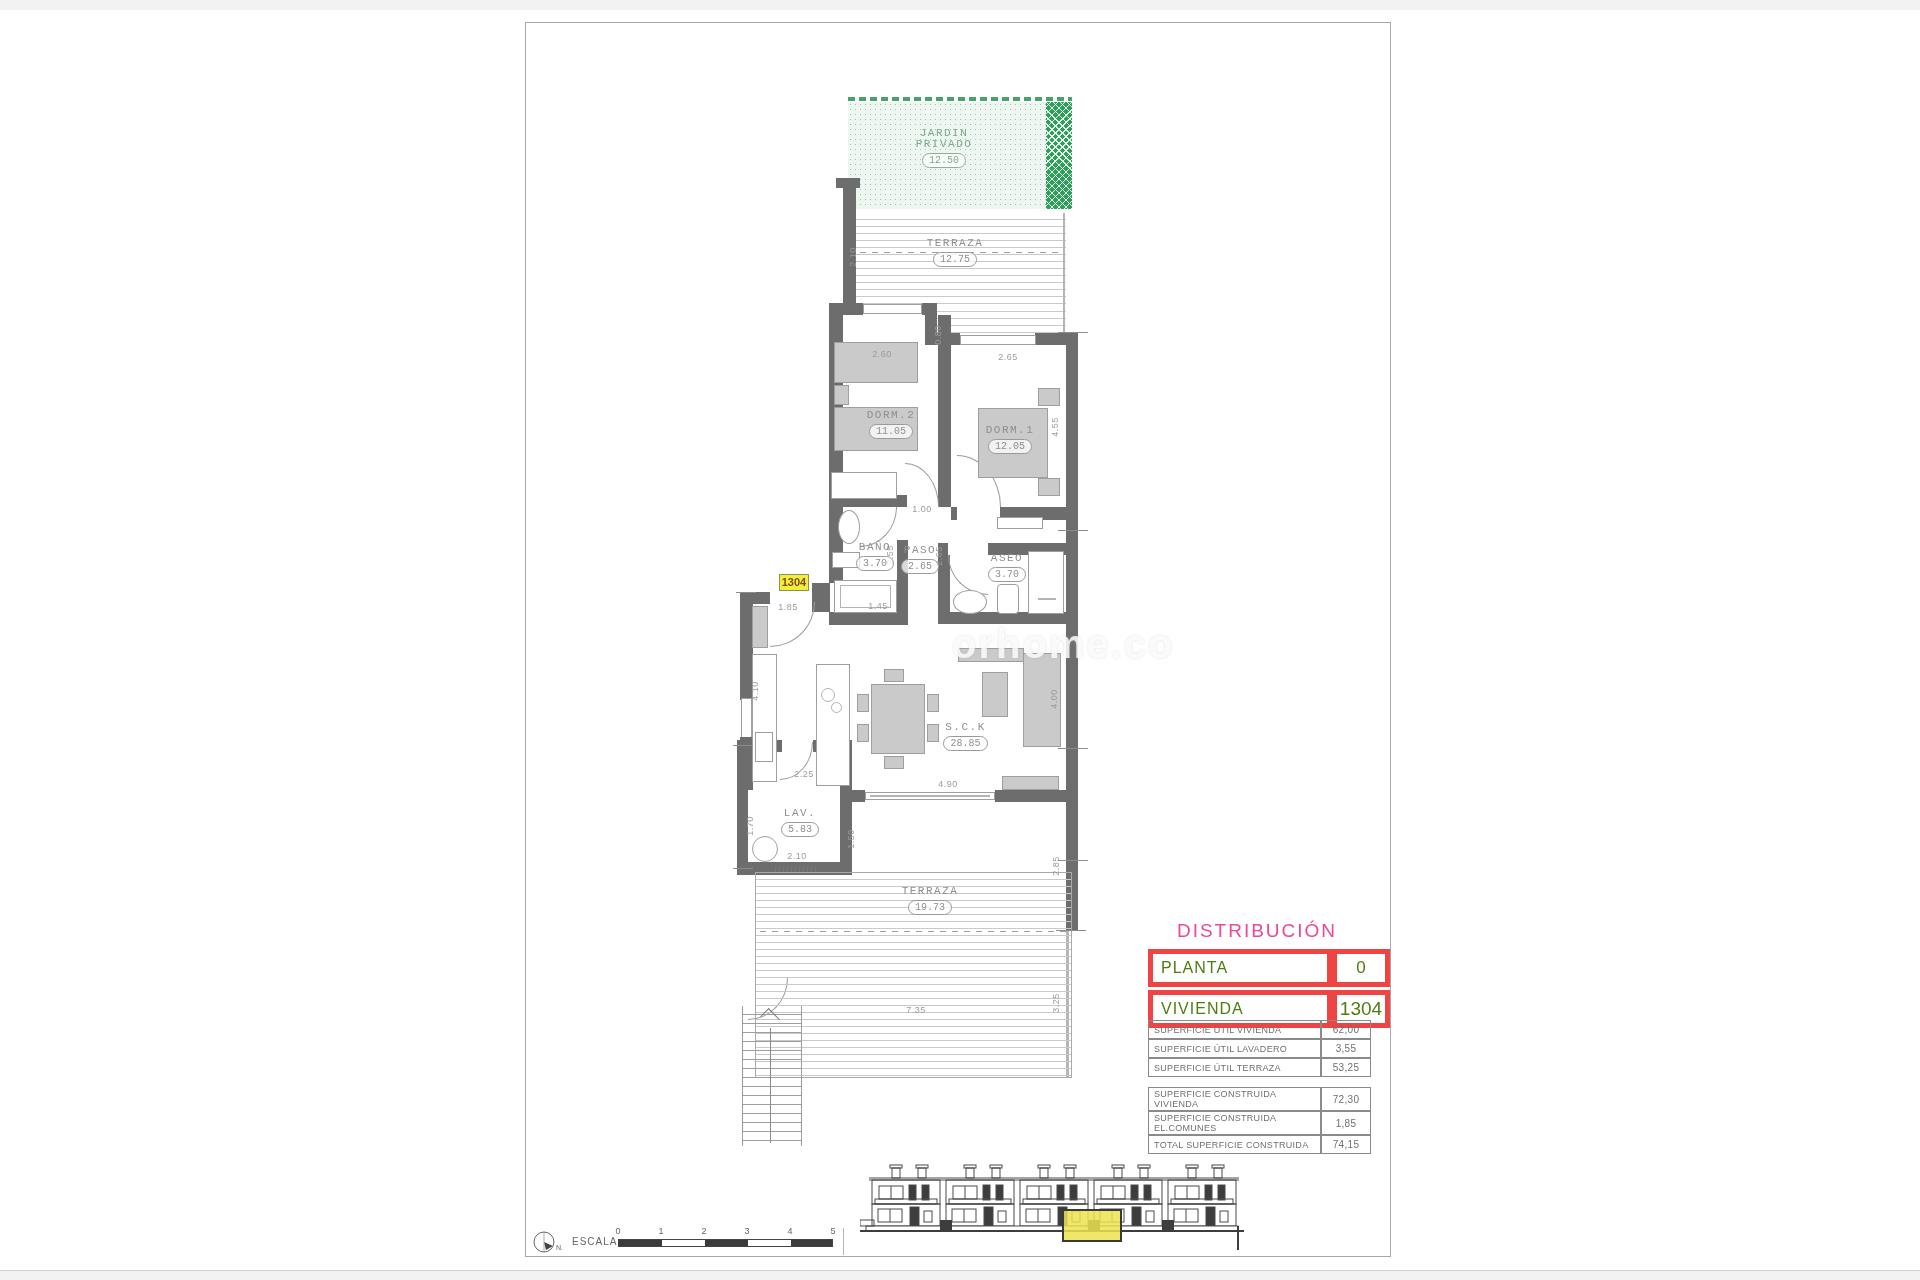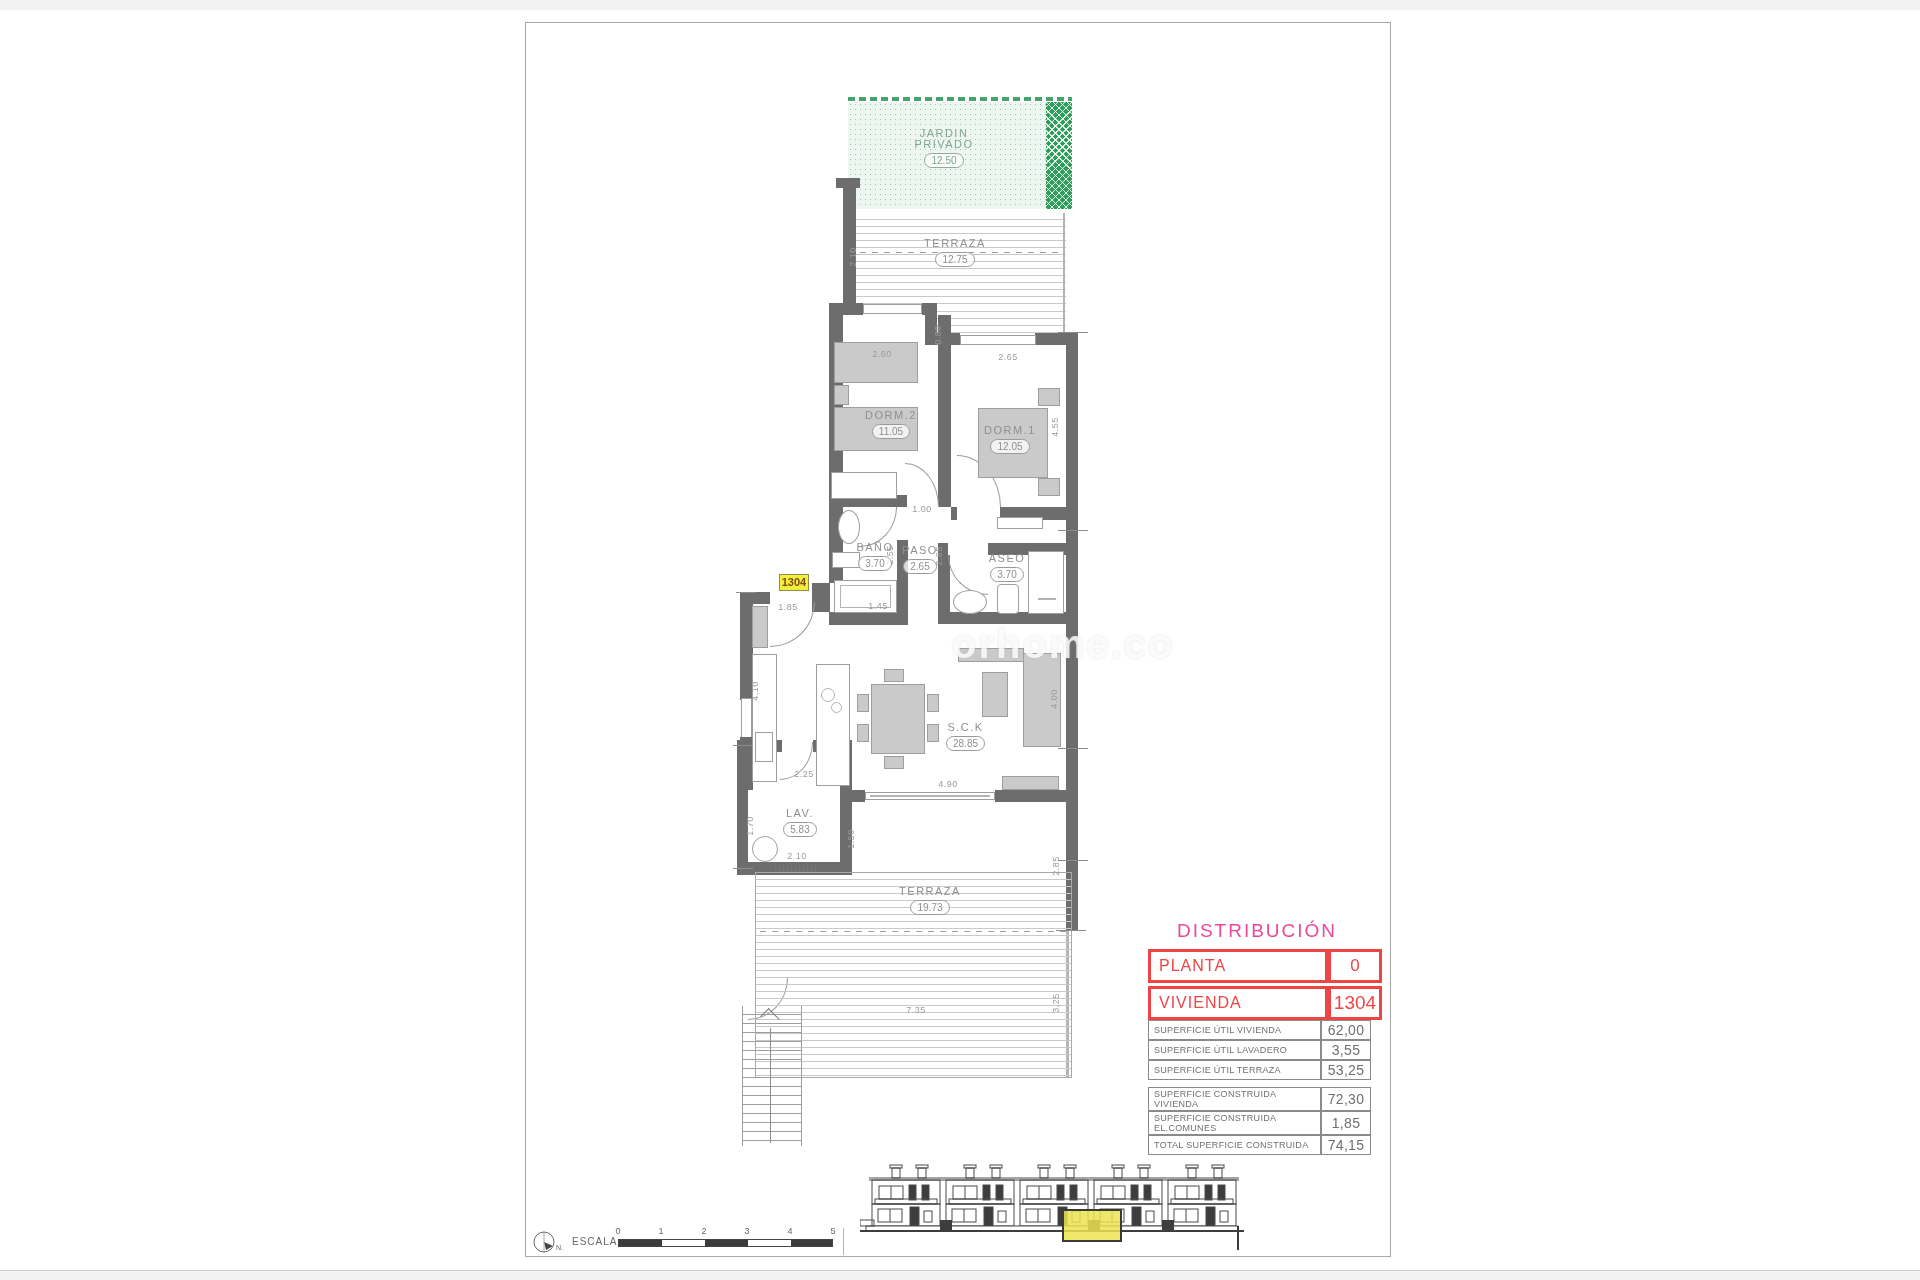--- a/index.html
+++ b/index.html
@@ -22,42 +22,42 @@
   .gdash{position:absolute;height:4px;background:repeating-linear-gradient(90deg,#46a36b 0 7px,transparent 7px 11px);}
   .garden{position:absolute;background-color:#edf6f0;
           background-image:radial-gradient(#9cc7ab 0.8px,transparent 1px);background-size:5px 5px;}
   .gardendark{position:absolute;background:#2f9e5b;
           background-image:repeating-linear-gradient(45deg,rgba(255,255,255,.85) 0 1px,transparent 1px 5px),
                            repeating-linear-gradient(-45deg,rgba(255,255,255,.85) 0 1px,transparent 1px 5px);}
   .hatch{position:absolute;background:repeating-linear-gradient(90deg,#777 0 1px,transparent 1px 4px);}
   .arc{position:absolute;box-sizing:border-box;}
   .dim{position:absolute;font-size:9px;color:#9b9b9b;letter-spacing:.5px;text-align:center;white-space:nowrap;}
   .dim.v{transform:rotate(-90deg);}
-  .rlabel{position:absolute;text-align:center;color:#8f8f8f;z-index:5;}
+  .rlabel{position:absolute;text-align:center;color:#8f8f8f;z-index:5;font-family:Liberation Mono, monospace;}
   .rlabel .nm{font-size:11px;letter-spacing:1.5px;line-height:11px;}
   .rlabel .ab{display:inline-block;border:1px solid #9a9a9a;border-radius:8px;padding:1px 6px;
               font-size:10px;margin-top:3px;background:rgba(255,255,255,.75);color:#8f8f8f;}
   .rlabel.green{color:#7fa78e;} .rlabel.green .ab{border-color:#8fae9a;color:#7fa78e;}
   .tag{position:absolute;left:779px;top:574px;width:28px;height:15px;background:#f3ef39;border:1px solid #8f8f55;
        color:#7b4b1f;font-size:11px;font-weight:bold;text-align:center;line-height:15px;z-index:6;}
   .wm{position:absolute;left:952px;top:622px;font-size:40px;font-weight:bold;letter-spacing:2px;
       color:rgba(255,255,255,.82);text-shadow:0 0 3px rgba(170,170,170,.35);z-index:40;}
   
   .dist-title{position:absolute;left:1148px;top:920px;width:218px;text-align:center;font-size:19px;
       letter-spacing:2px;color:#ec4899;}
   .tbl{position:absolute;border-collapse:separate;border-spacing:0 3px;}
-  .tbl td{border:3px solid #ef4444;color:#ef4444;}
+  .tbl td{border:5px solid #ef4444;color:#4d7c0f;}
   .tbl.main{left:1148px;top:946px;}
   .tbl.main td.l{width:165px;height:26px;font-size:16px;letter-spacing:1px;padding-left:8px;}
   .tbl.main td.v{width:46px;text-align:center;font-size:17px;}
   .tbl.main td.v.big{font-size:19px;}
   .tbl.small{border-spacing:0;}
   .tbl.small td{border:1px solid #8a8a8a;font-size:9px;letter-spacing:.3px;color:#6f6f6f;}
   .tbl.small td.l{width:165px;height:15px;padding-left:5px;}
-  .tbl.small td.v{width:46px;text-align:center;font-size:14px;}
+  .tbl.small td.v{width:46px;text-align:center;font-size:10px;}
   .tbl.u{left:1148px;top:1020px;} .tbl.c{left:1148px;top:1087px;}
   
   .escala{position:absolute;left:572px;top:1236px;font-size:10px;color:#666;letter-spacing:1px;}
   .sc-num{position:absolute;width:10px;text-align:center;font-size:9px;color:#666;top:1226px;}
   .sc-bar{position:absolute;left:618px;top:1239px;width:215px;height:8px;border:1px solid #444;
           background:#fff;box-sizing:border-box;}
   .sc-seg{position:absolute;top:0;height:6px;background:#3b3b3b;}
   .north-n{position:absolute;left:556px;top:1244px;font-size:7px;color:#666;}
   .vline{position:absolute;background:#b5b5b5;width:1px;}
 </style>

